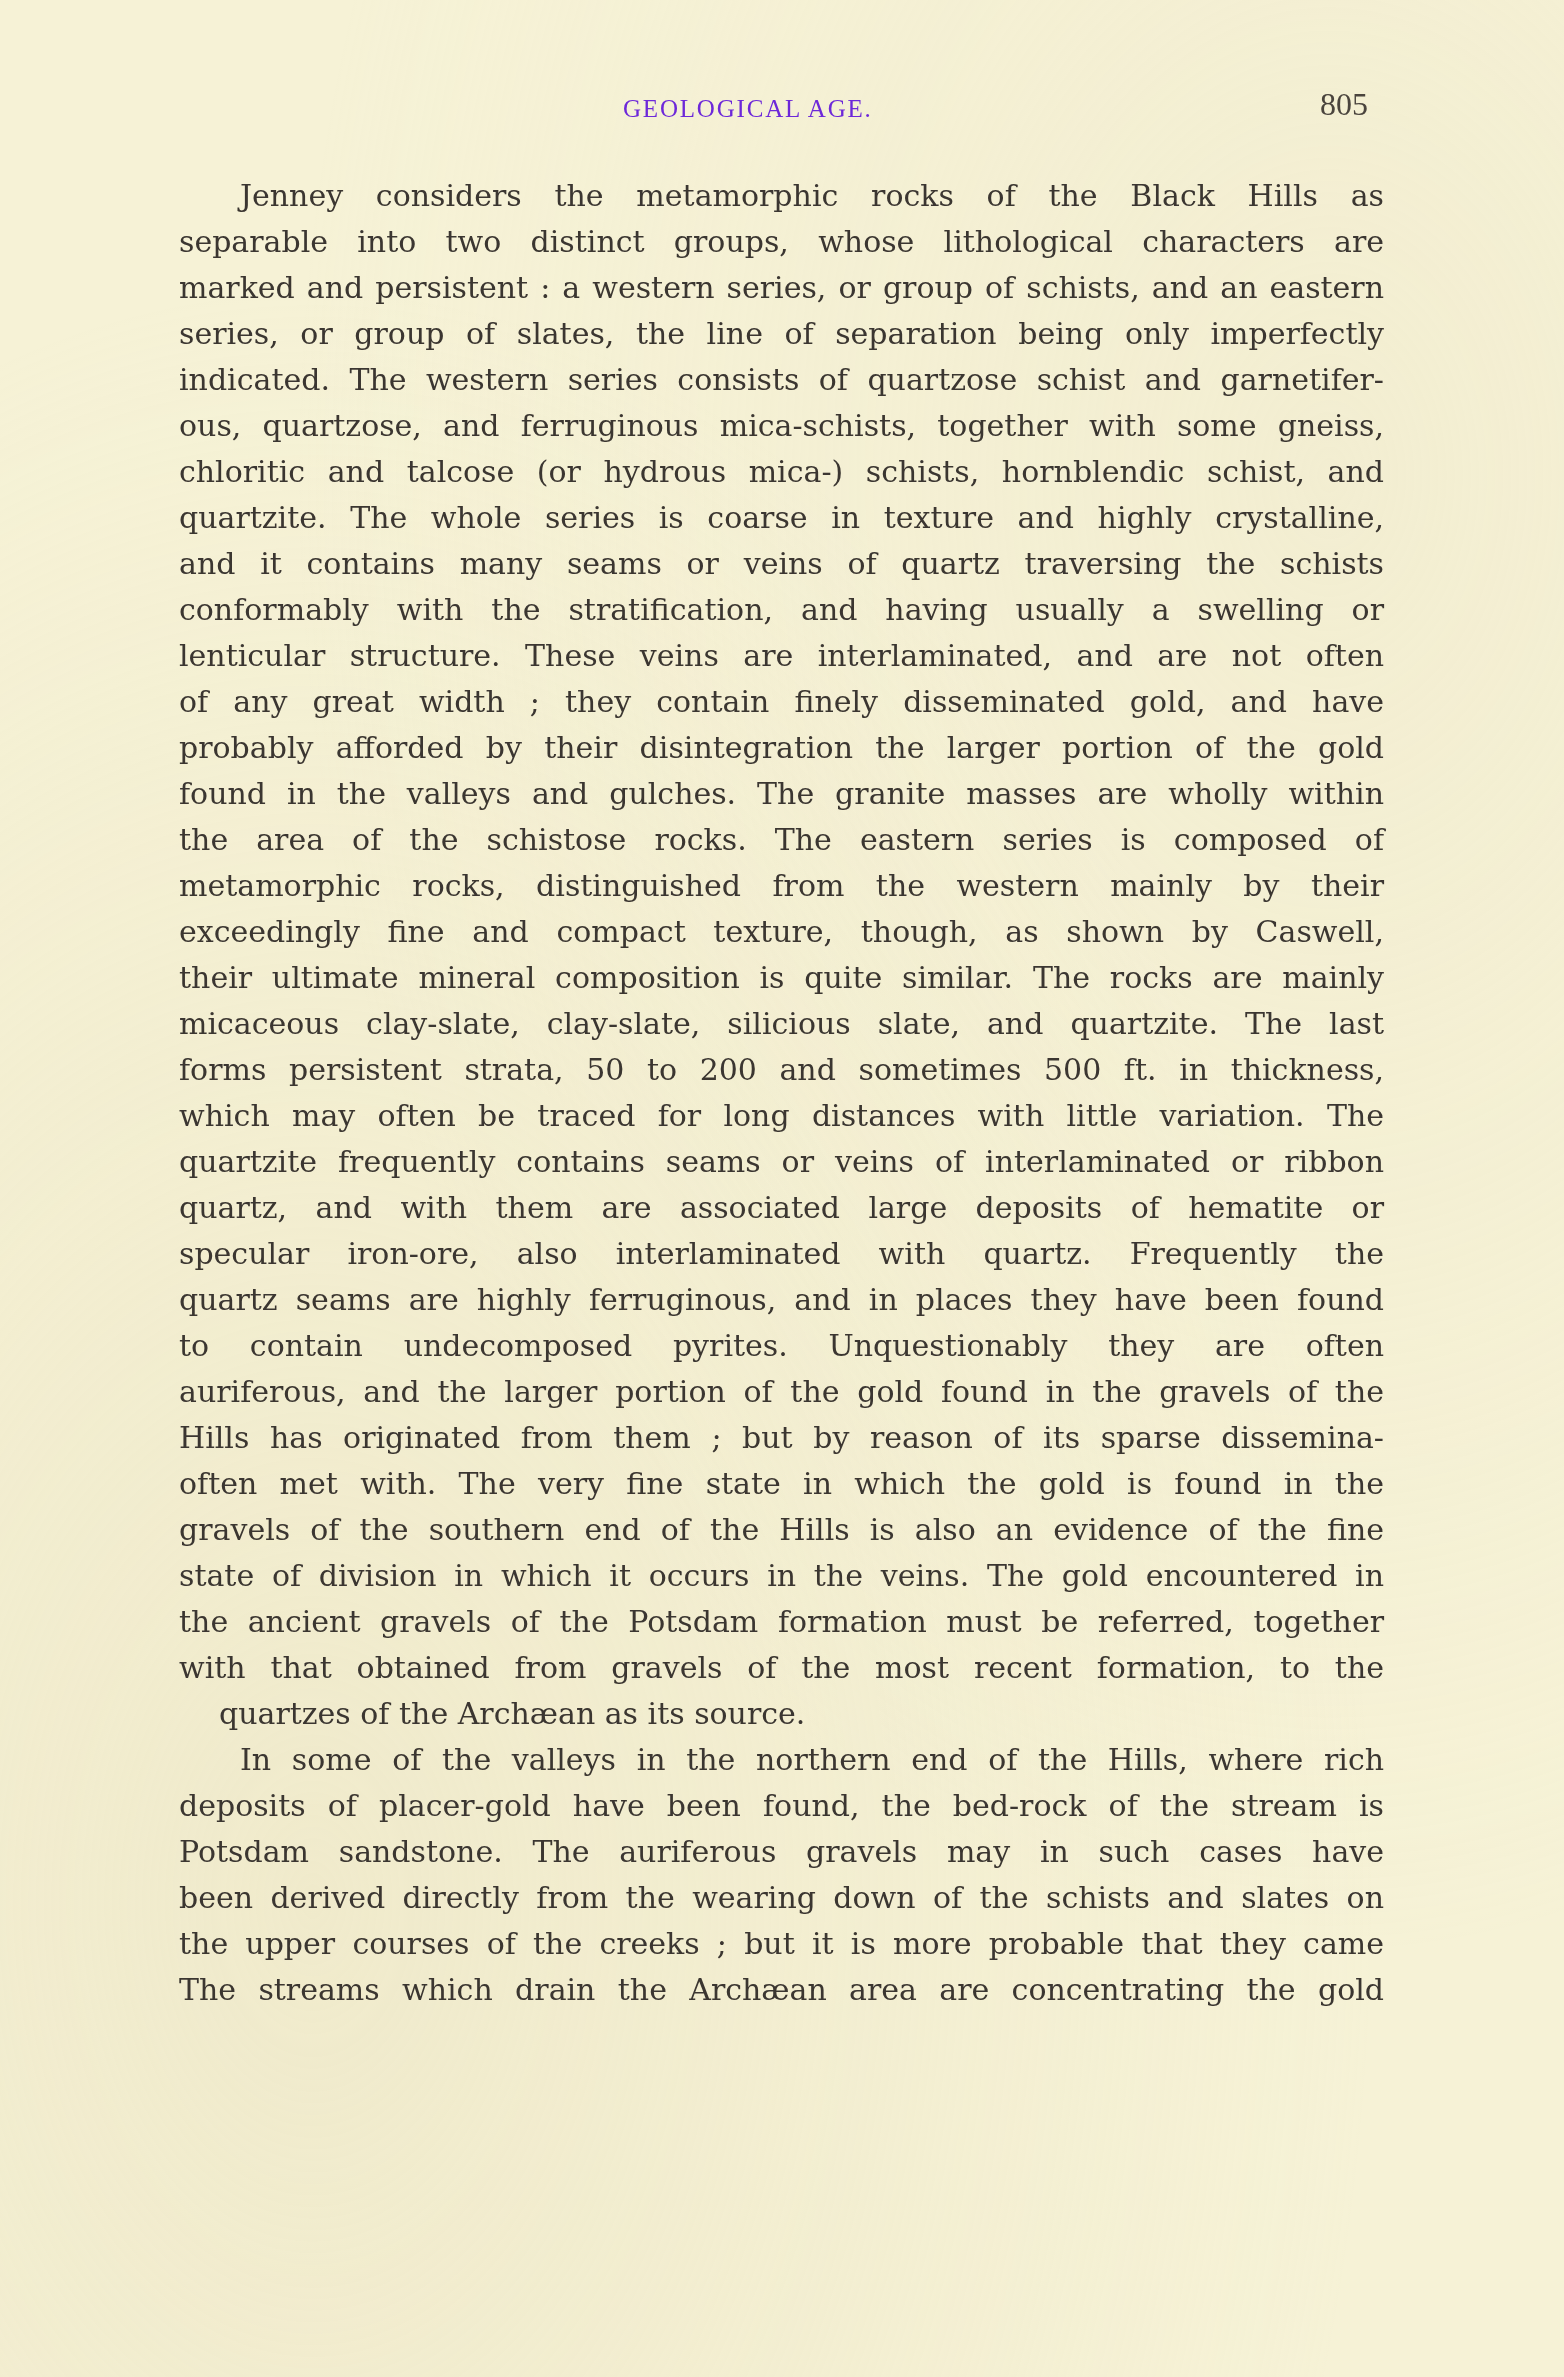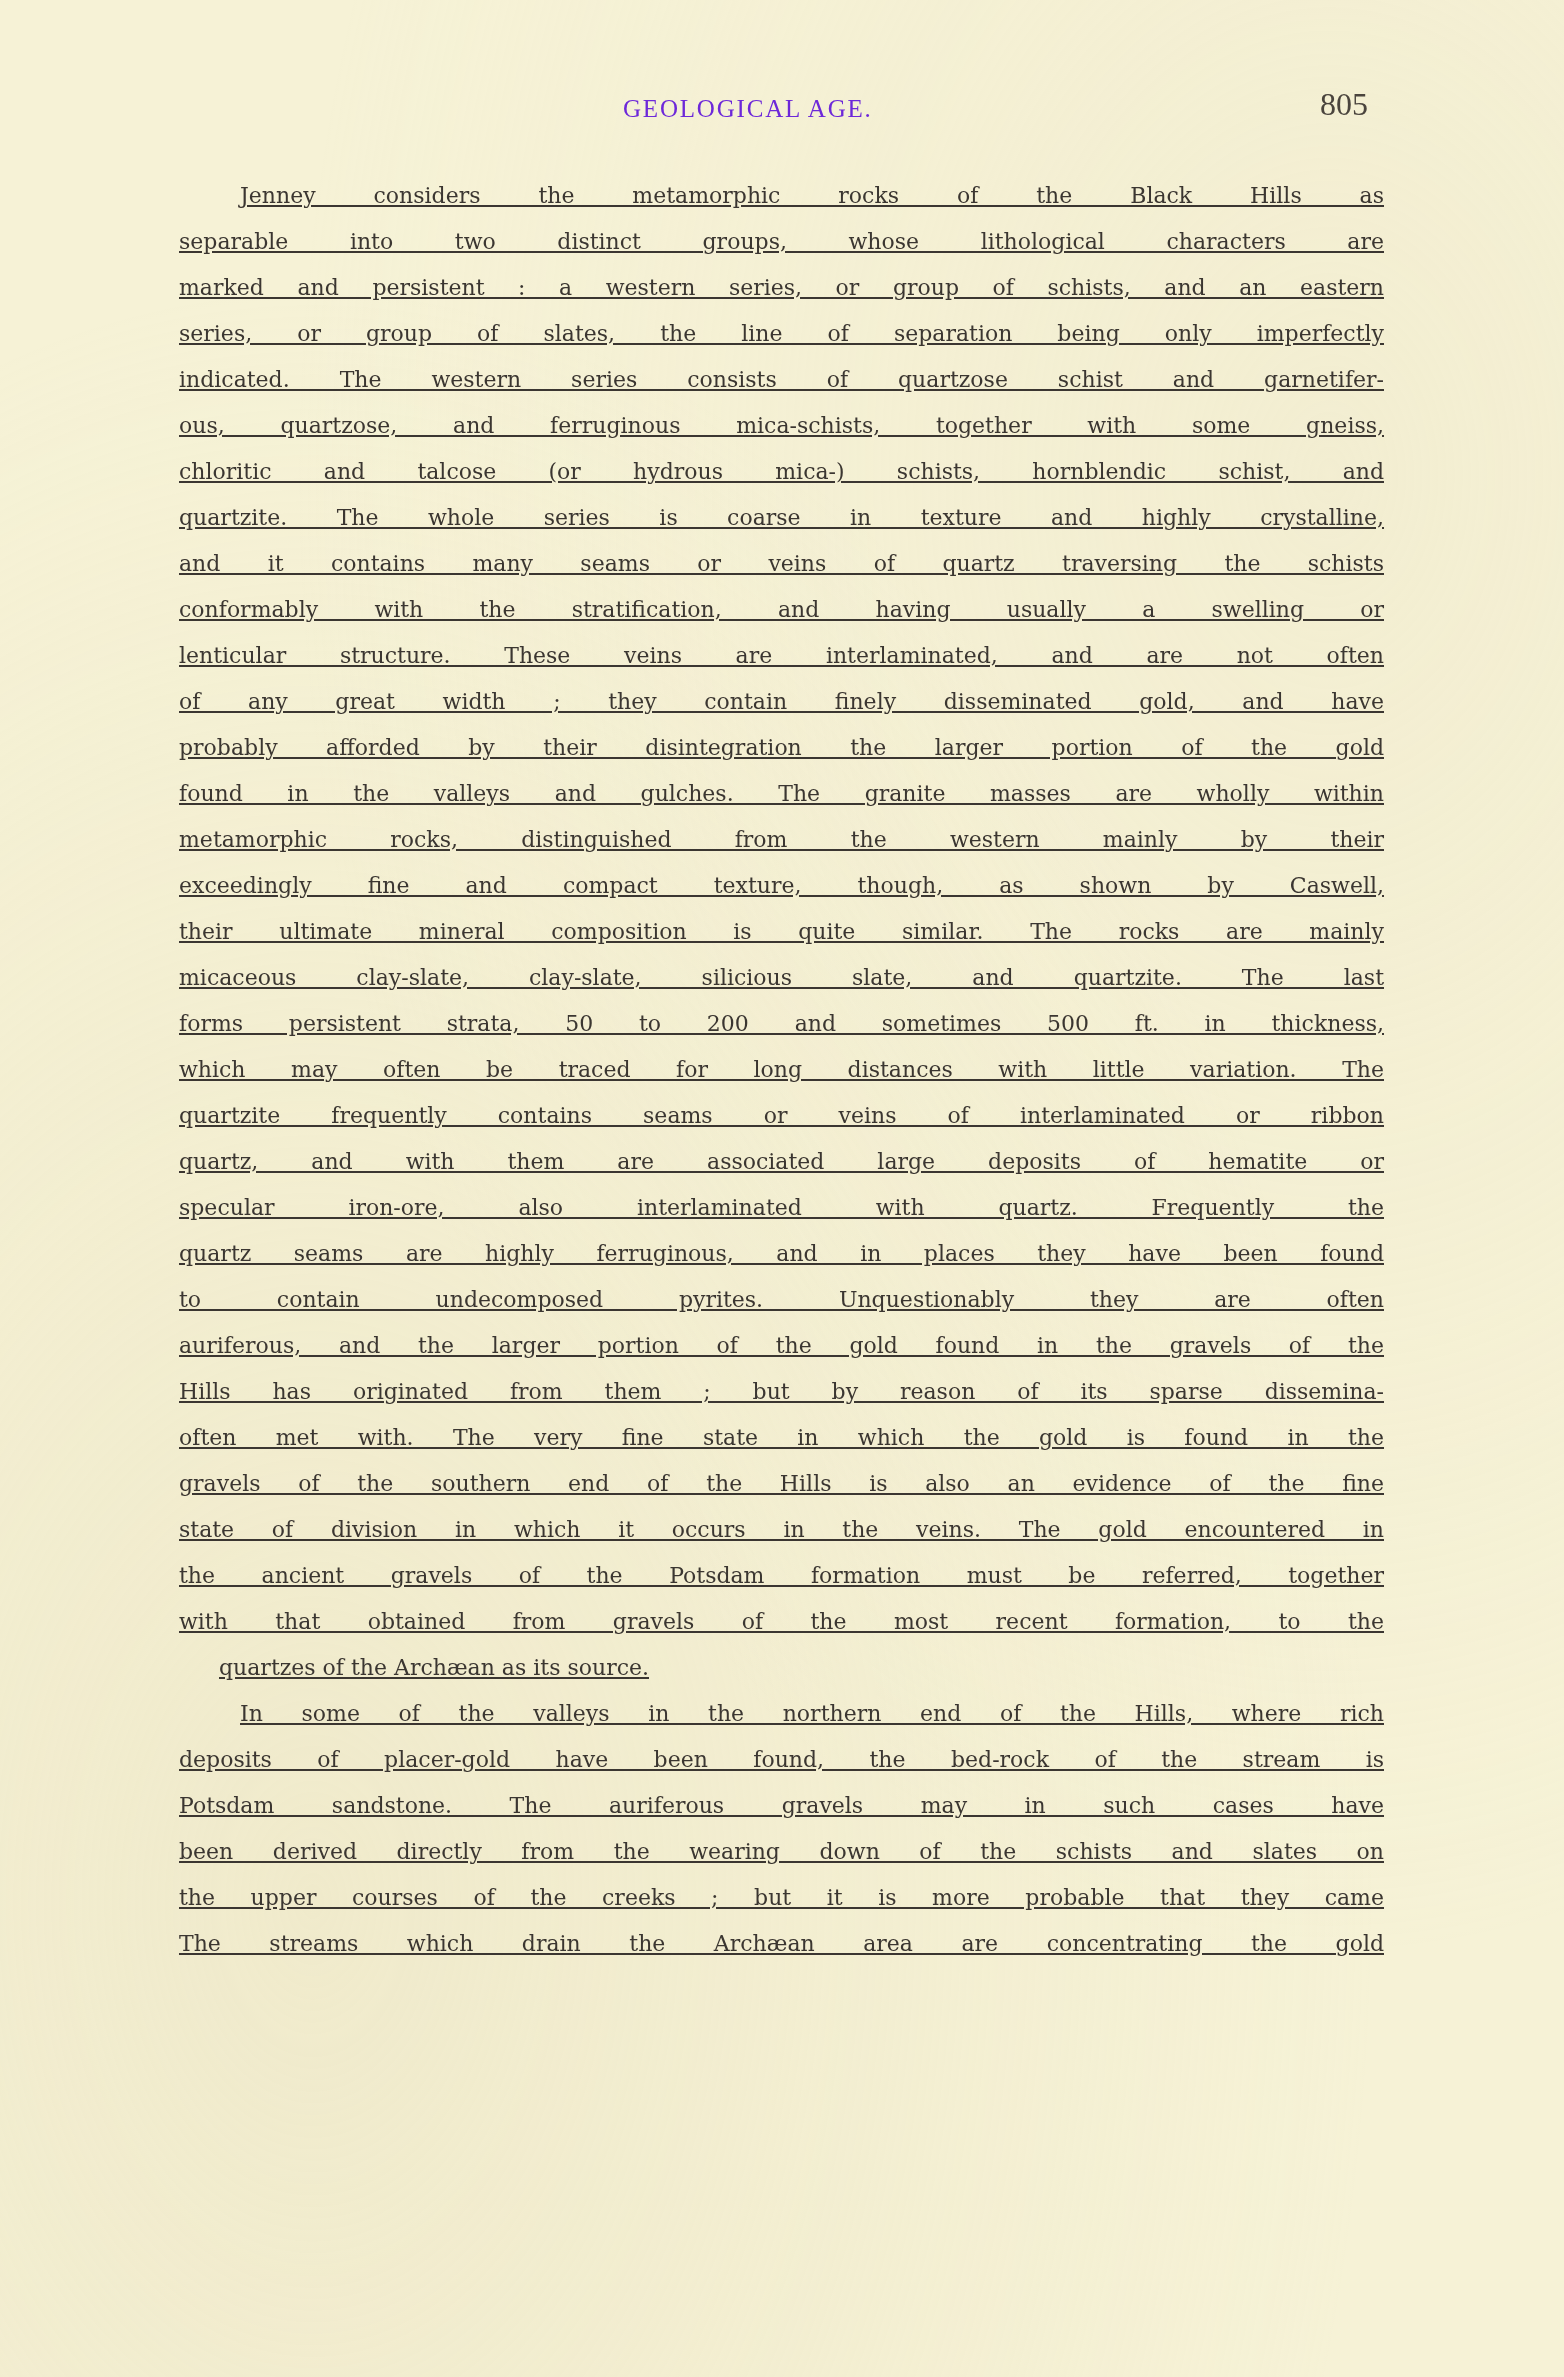--- a/index.html
+++ b/index.html
@@ -49,26 +49,25 @@
   .body-text {
     position: absolute;
     left: 179px;
     top: 173px;
     width: 1205px;
   }
   .line {
     display: block;
     height: 46px;
     line-height: 46px;
-    font-size: 22px;
+    font-size: 30px;
     text-align: justify;
     text-align-last: justify;
     white-space: nowrap;
     overflow: visible;
-    text-decoration: underline;
   }
   .line.last {
     text-align-last: left;
     margin-left: 40px;
   }
   .line.indent {
     padding-left: 61px;
   }
   .paragraph {
     margin: 0;
@@ -93,20 +92,21 @@
       <span class="line">indicated. The western series consists of quartzose schist and garnetifer-</span>
       <span class="line">ous, quartzose, and ferruginous mica-schists, together with some gneiss,</span>
       <span class="line">chloritic and talcose (or hydrous mica-) schists, hornblendic schist, and</span>
       <span class="line">quartzite. The whole series is coarse in texture and highly crystalline,</span>
       <span class="line">and it contains many seams or veins of quartz traversing the schists</span>
       <span class="line">conformably with the stratification, and having usually a swelling or</span>
       <span class="line">lenticular structure. These veins are interlaminated, and are not often</span>
       <span class="line">of any great width ; they contain finely disseminated gold, and have</span>
       <span class="line">probably afforded by their disintegration the larger portion of the gold</span>
       <span class="line">found in the valleys and gulches. The granite masses are wholly within</span>
+      <span class="line">the area of the schistose rocks. The eastern series is composed of</span>
       <span class="line">metamorphic rocks, distinguished from the western mainly by their</span>
       <span class="line">exceedingly fine and compact texture, though, as shown by Caswell,</span>
       <span class="line">their ultimate mineral composition is quite similar. The rocks are mainly</span>
       <span class="line">micaceous clay-slate, clay-slate, silicious slate, and quartzite. The last</span>
       <span class="line">forms persistent strata, 50 to 200 and sometimes 500 ft. in thickness,</span>
       <span class="line">which may often be traced for long distances with little variation. The</span>
       <span class="line">quartzite frequently contains seams or veins of interlaminated or ribbon</span>
       <span class="line">quartz, and with them are associated large deposits of hematite or</span>
       <span class="line">specular iron-ore, also interlaminated with quartz. Frequently the</span>
       <span class="line">quartz seams are highly ferruginous, and in places they have been found</span>

